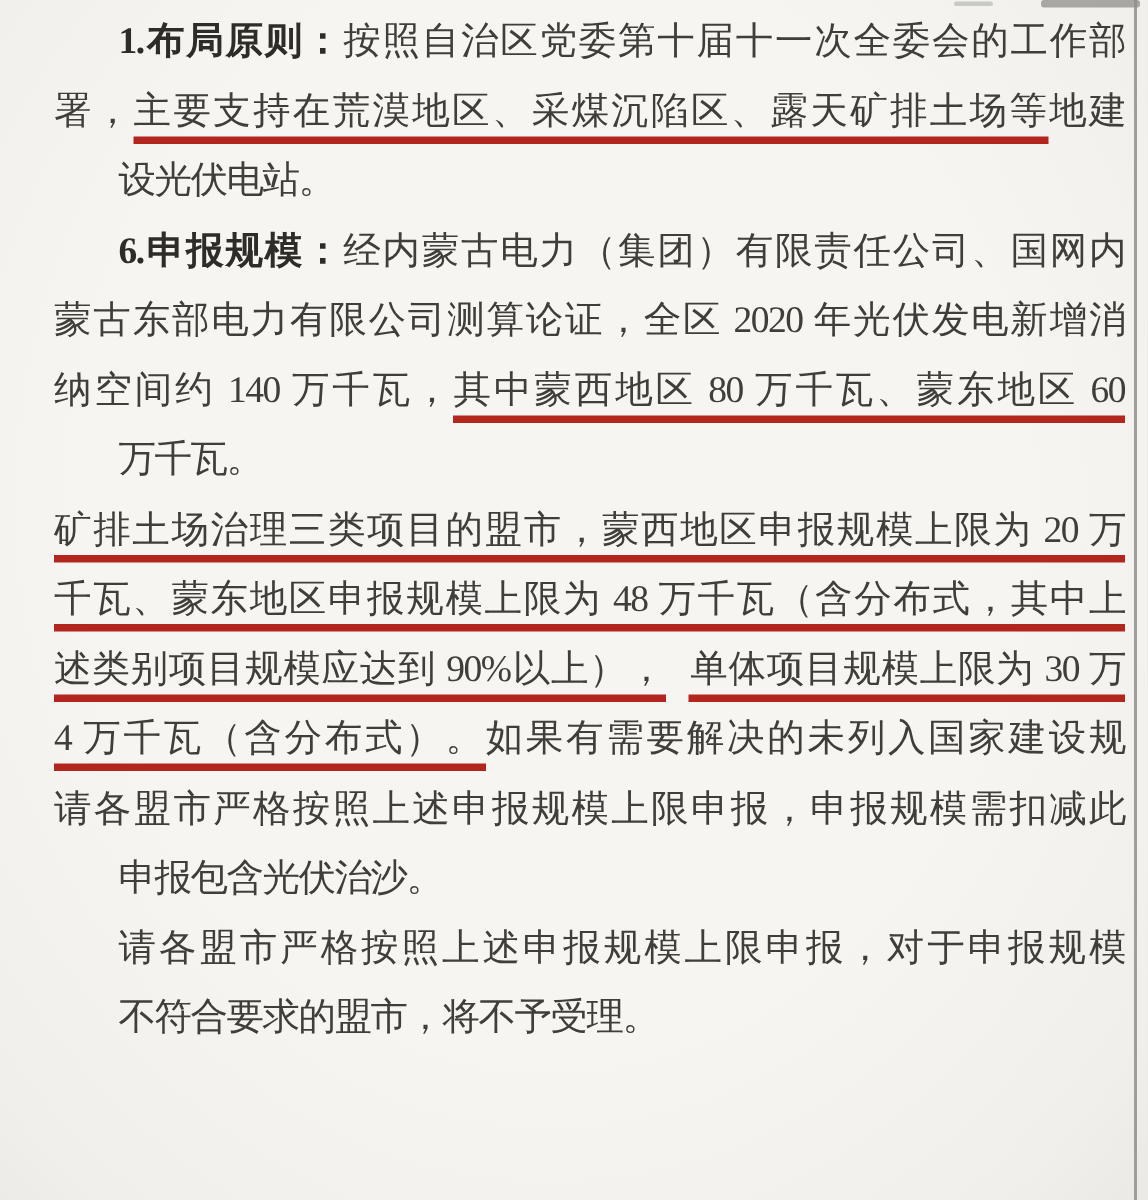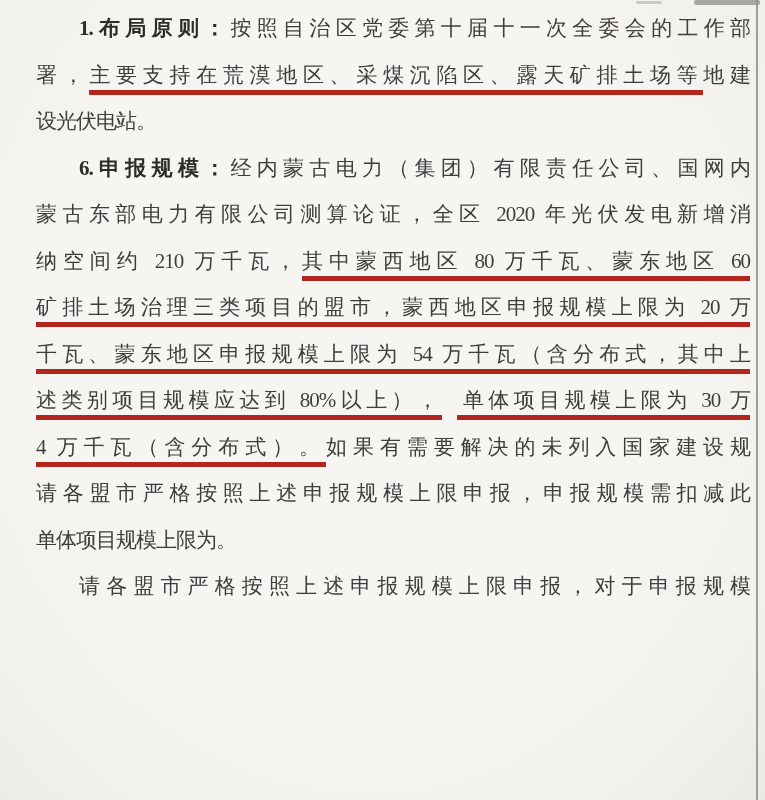--- a/index.html
+++ b/index.html
@@ -10,25 +10,25 @@
   }
   .paper {
     position: relative; width: 765px; height: 800px;
     background: radial-gradient(ellipse at 48% 42%, #f6f5f2 55%, #f0efeb 88%, #eae9e5 100%);
     color: #403e3b;
   }
   .textblock {
     position: absolute; top: 5px; left: 36px; width: 714px;
   }
   .line {
-    font-size: 21px; letter-spacing: -1px; line-height: 46.5px; height: 46.5px;
+    font-size: 25px; letter-spacing: -1px; line-height: 46.5px; height: 46.5px;
     text-align: justify; text-align-last: justify;
     overflow: visible;
   }
-  .line.short { text-align: left; text-align-last: left; }
+  .line.short { text-align: left; text-align-last: left; margin-left: 43px; }
   .line.indent { text-indent: 43px; }
   .b { font-weight: bold; color: #2d2c29; }
   .u {
     border-bottom: 5px solid #b3261d;
     padding-bottom: 3px;
   }
   .gap { display: inline-block; width: 15px; }
   .edge-line {
     position: absolute; left: 756px; top: 0; width: 2px; height: 800px;
     background: #8f8f8d; opacity: .85;
@@ -53,35 +53,37 @@
     <div class="line indent"><span class="b">1.布局原则：</span><span>按照自治区党委第十届十一次全委会的工作部</span></div>
 
     <div class="line"><span>署，</span><span class="u">主要支持在荒漠地区、采煤沉陷区、露天矿排土场等</span><span>地建</span></div>
 
     <div class="line short"><span>设光伏电站。</span></div>
 
     <div class="line indent"><span class="b">6.申报规模：</span><span>经内蒙古电力（集团）有限责任公司、国网内</span></div>
 
     <div class="line"><span>蒙古东部电力有限公司测算论证，全区 2020 年光伏发电新增消</span></div>
 
-    <div class="line"><span>纳空间约 210 万千瓦，</span><span class="u">其中蒙西地区 80 万千瓦、蒙东地区 60</span></div>
+    <div class="line"><span>纳空间约 140 万千瓦，</span><span class="u">其中蒙西地区 80 万千瓦、蒙东地区 60</span></div>
 
+    <div class="line short"><span>万千瓦。</span></div>
 
 
     <div class="line"><span class="u">矿排土场治理三类项目的盟市，蒙西地区申报规模上限为 20 万</span></div>
 
-    <div class="line"><span class="u">千瓦、蒙东地区申报规模上限为 54 万千瓦（含分布式，其中上</span></div>
+    <div class="line"><span class="u">千瓦、蒙东地区申报规模上限为 48 万千瓦（含分布式，其中上</span></div>
 
-    <div class="line"><span class="u">述类别项目规模应达到 80%以上），</span><span class="gap"></span><span class="u">单体项目规模上限为 30 万</span></div>
+    <div class="line"><span class="u">述类别项目规模应达到 90%以上），</span><span class="gap"></span><span class="u">单体项目规模上限为 30 万</span></div>
 
 
     <div class="line"><span class="u">4 万千瓦（含分布式）。</span><span>如果有需要解决的未列入国家建设规</span></div>
 
     <div class="line"><span>请各盟市严格按照上述申报规模上限申报，申报规模需扣减此</span></div>
 
-    <div class="line short"><span>单体项目规模上限为。</span></div>
+    <div class="line short"><span>申报包含光伏治沙。</span></div>
 
     <div class="line indent"><span>请各盟市严格按照上述申报规模上限申报，对于申报规模</span></div>
 
+    <div class="line short"><span>不符合要求的盟市，将不予受理。</span></div>
   </div>
 
   <div class="edge-line"></div>
 </div>
 
 </body></html>

